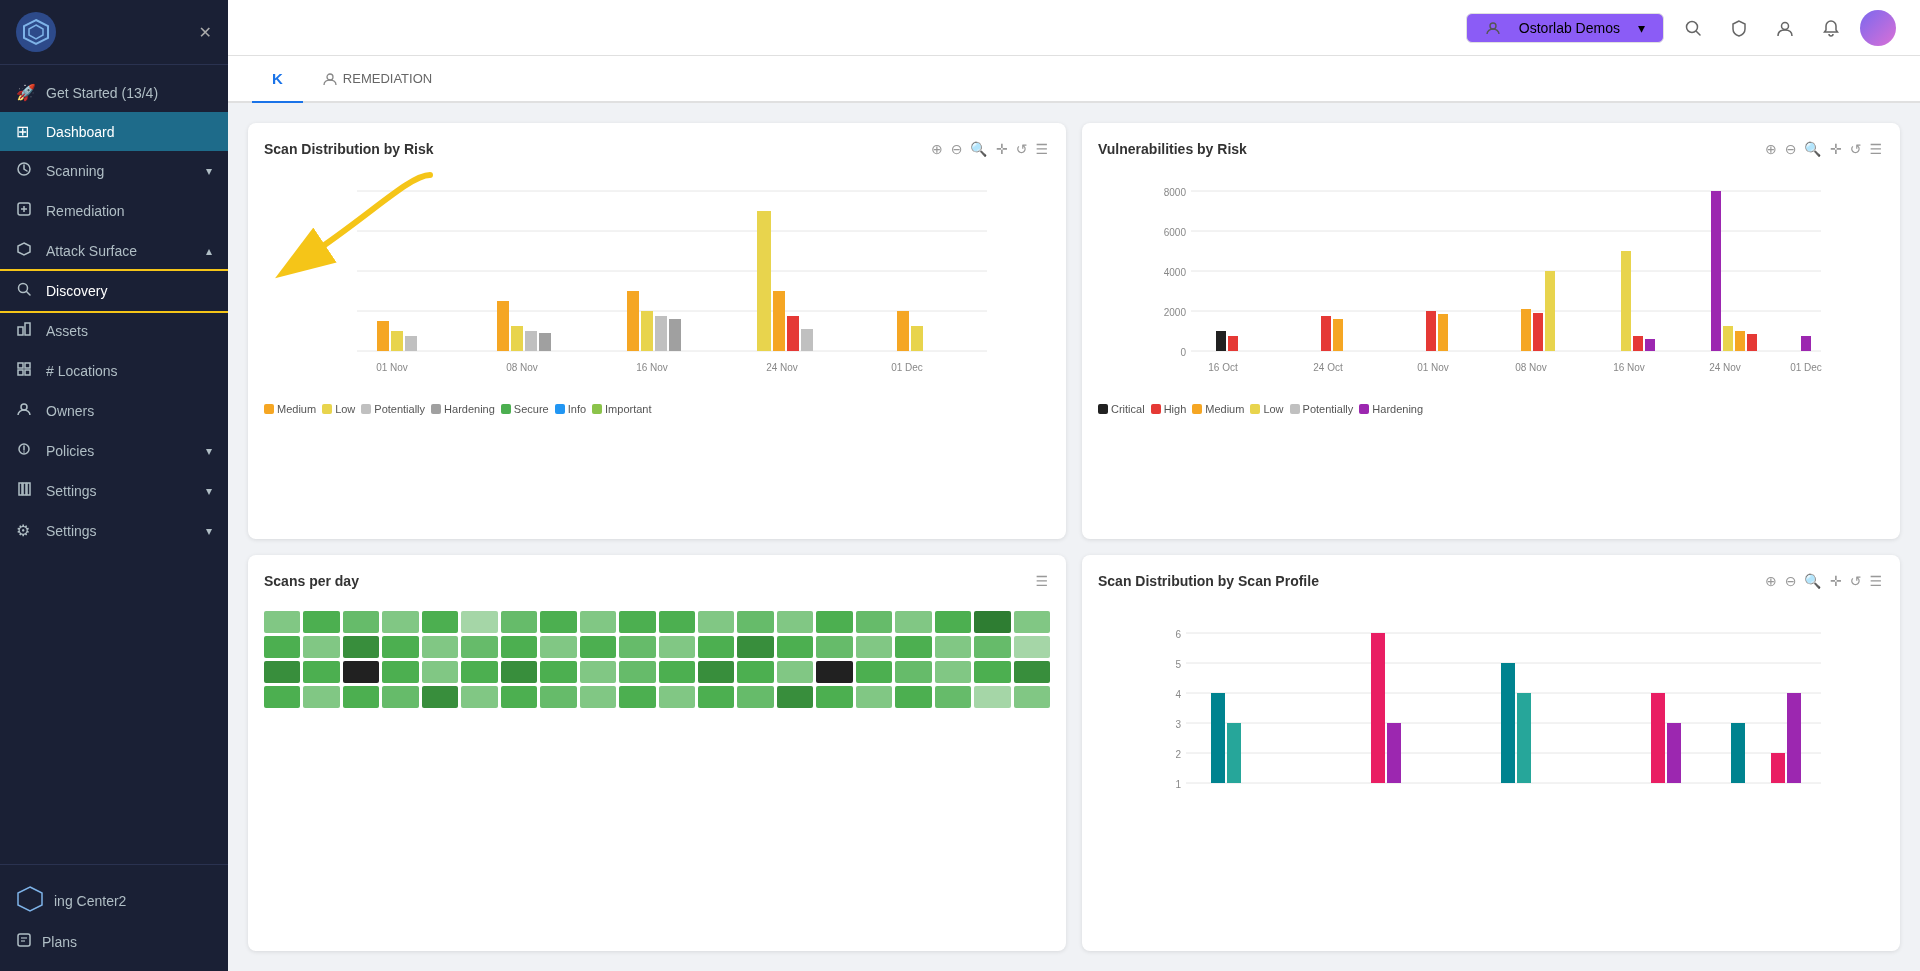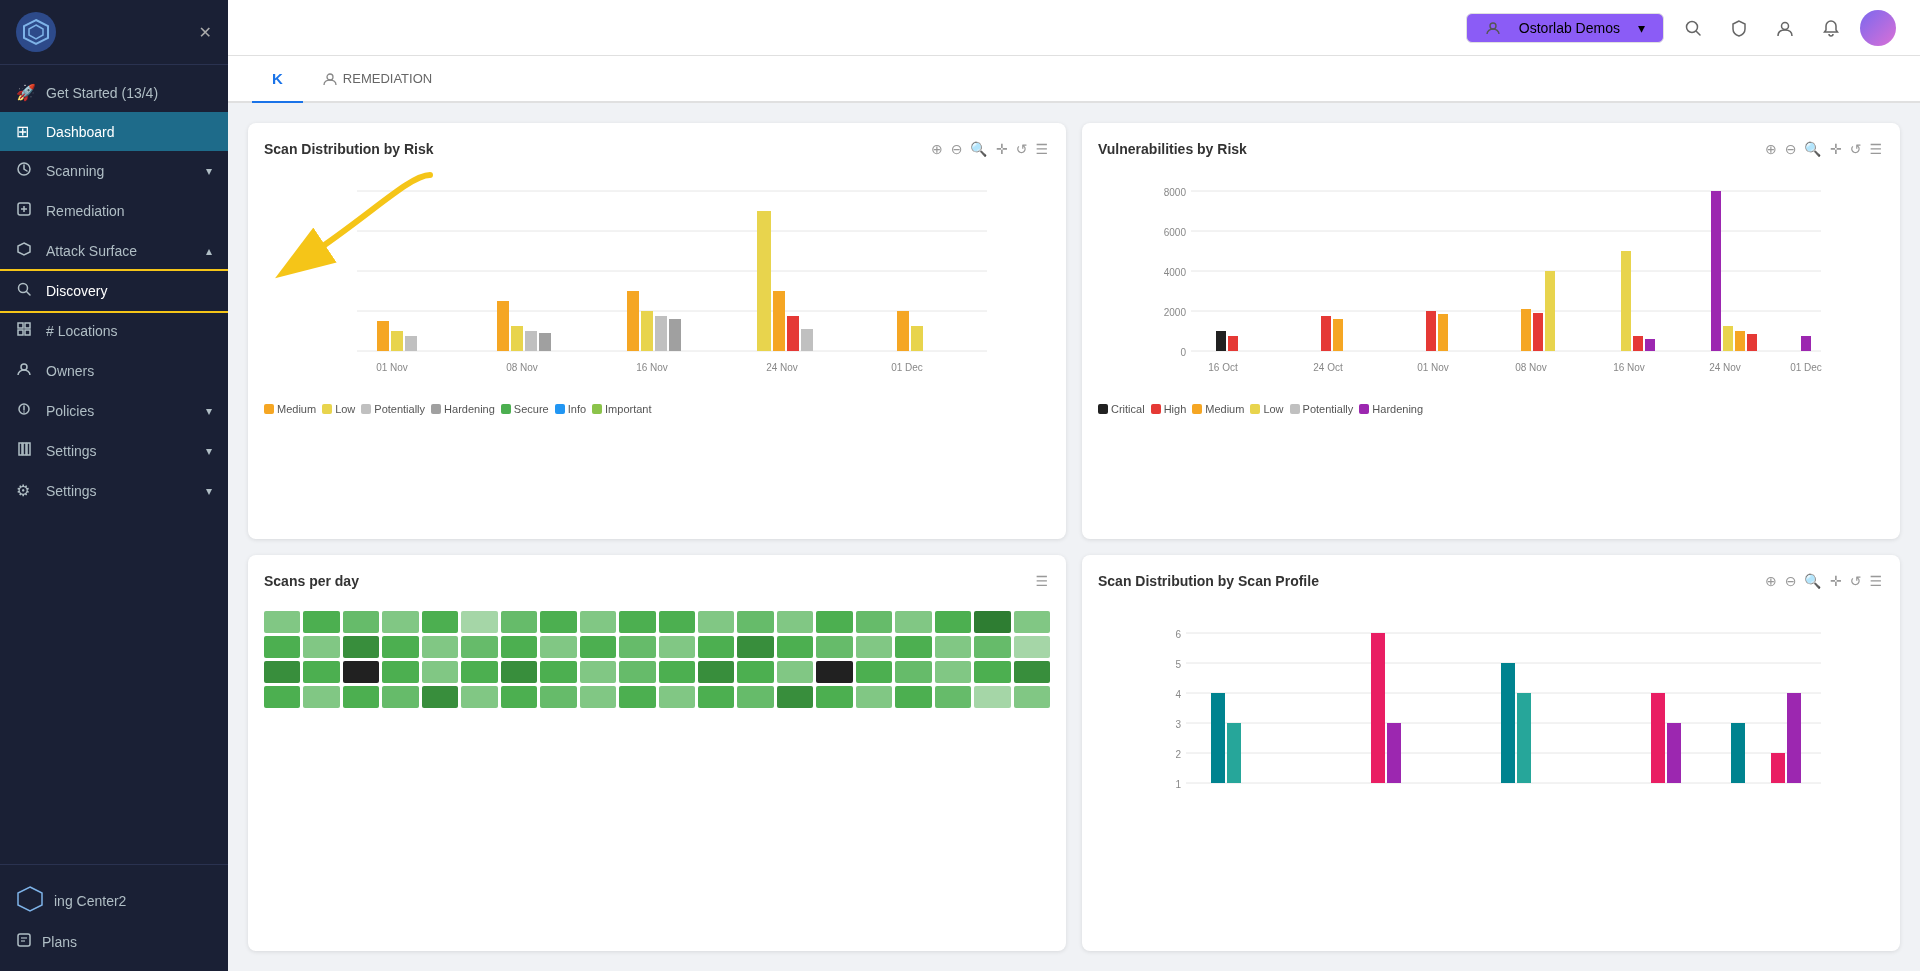--- a/index.html
+++ b/index.html
@@ -203,20 +203,29 @@
     <div class="nav-item selected" style="outline: 2.5px solid #f5c518; background: #1a2035;">
       <span class="nav-icon">
         <svg width="16" height="16" viewBox="0 0 16 16" fill="none">
             <circle cx="7" cy="7" r="4.5" stroke="#b0bec5" stroke-width="1.5"></circle>
             <line x1="10.5" y1="10.5" x2="14" y2="14" stroke="#b0bec5" stroke-width="1.5" stroke-linecap="round"></line>
           </svg>
       </span>
       <span>Discovery</span>
     </div>
 
+    <div class="nav-item">
+      <span class="nav-icon">
+        <svg width="16" height="16" viewBox="0 0 16 16" fill="none">
+            <rect x="2" y="6" width="5" height="8" stroke="#b0bec5" stroke-width="1.5"></rect>
+            <rect x="9" y="2" width="5" height="12" stroke="#b0bec5" stroke-width="1.5"></rect>
+          </svg>
+      </span>
+      <span>Assets</span>
+    </div>
 
     <div class="nav-item">
       <span class="nav-icon">
         <svg width="16" height="16" viewBox="0 0 16 16" fill="none">
             <rect x="2" y="2" width="5" height="5" stroke="#b0bec5" stroke-width="1.5"></rect>
             <rect x="9" y="2" width="5" height="5" stroke="#b0bec5" stroke-width="1.5"></rect>
             <rect x="2" y="9" width="5" height="5" stroke="#b0bec5" stroke-width="1.5"></rect>
             <rect x="9" y="9" width="5" height="5" stroke="#b0bec5" stroke-width="1.5"></rect>
           </svg>
       </span>

